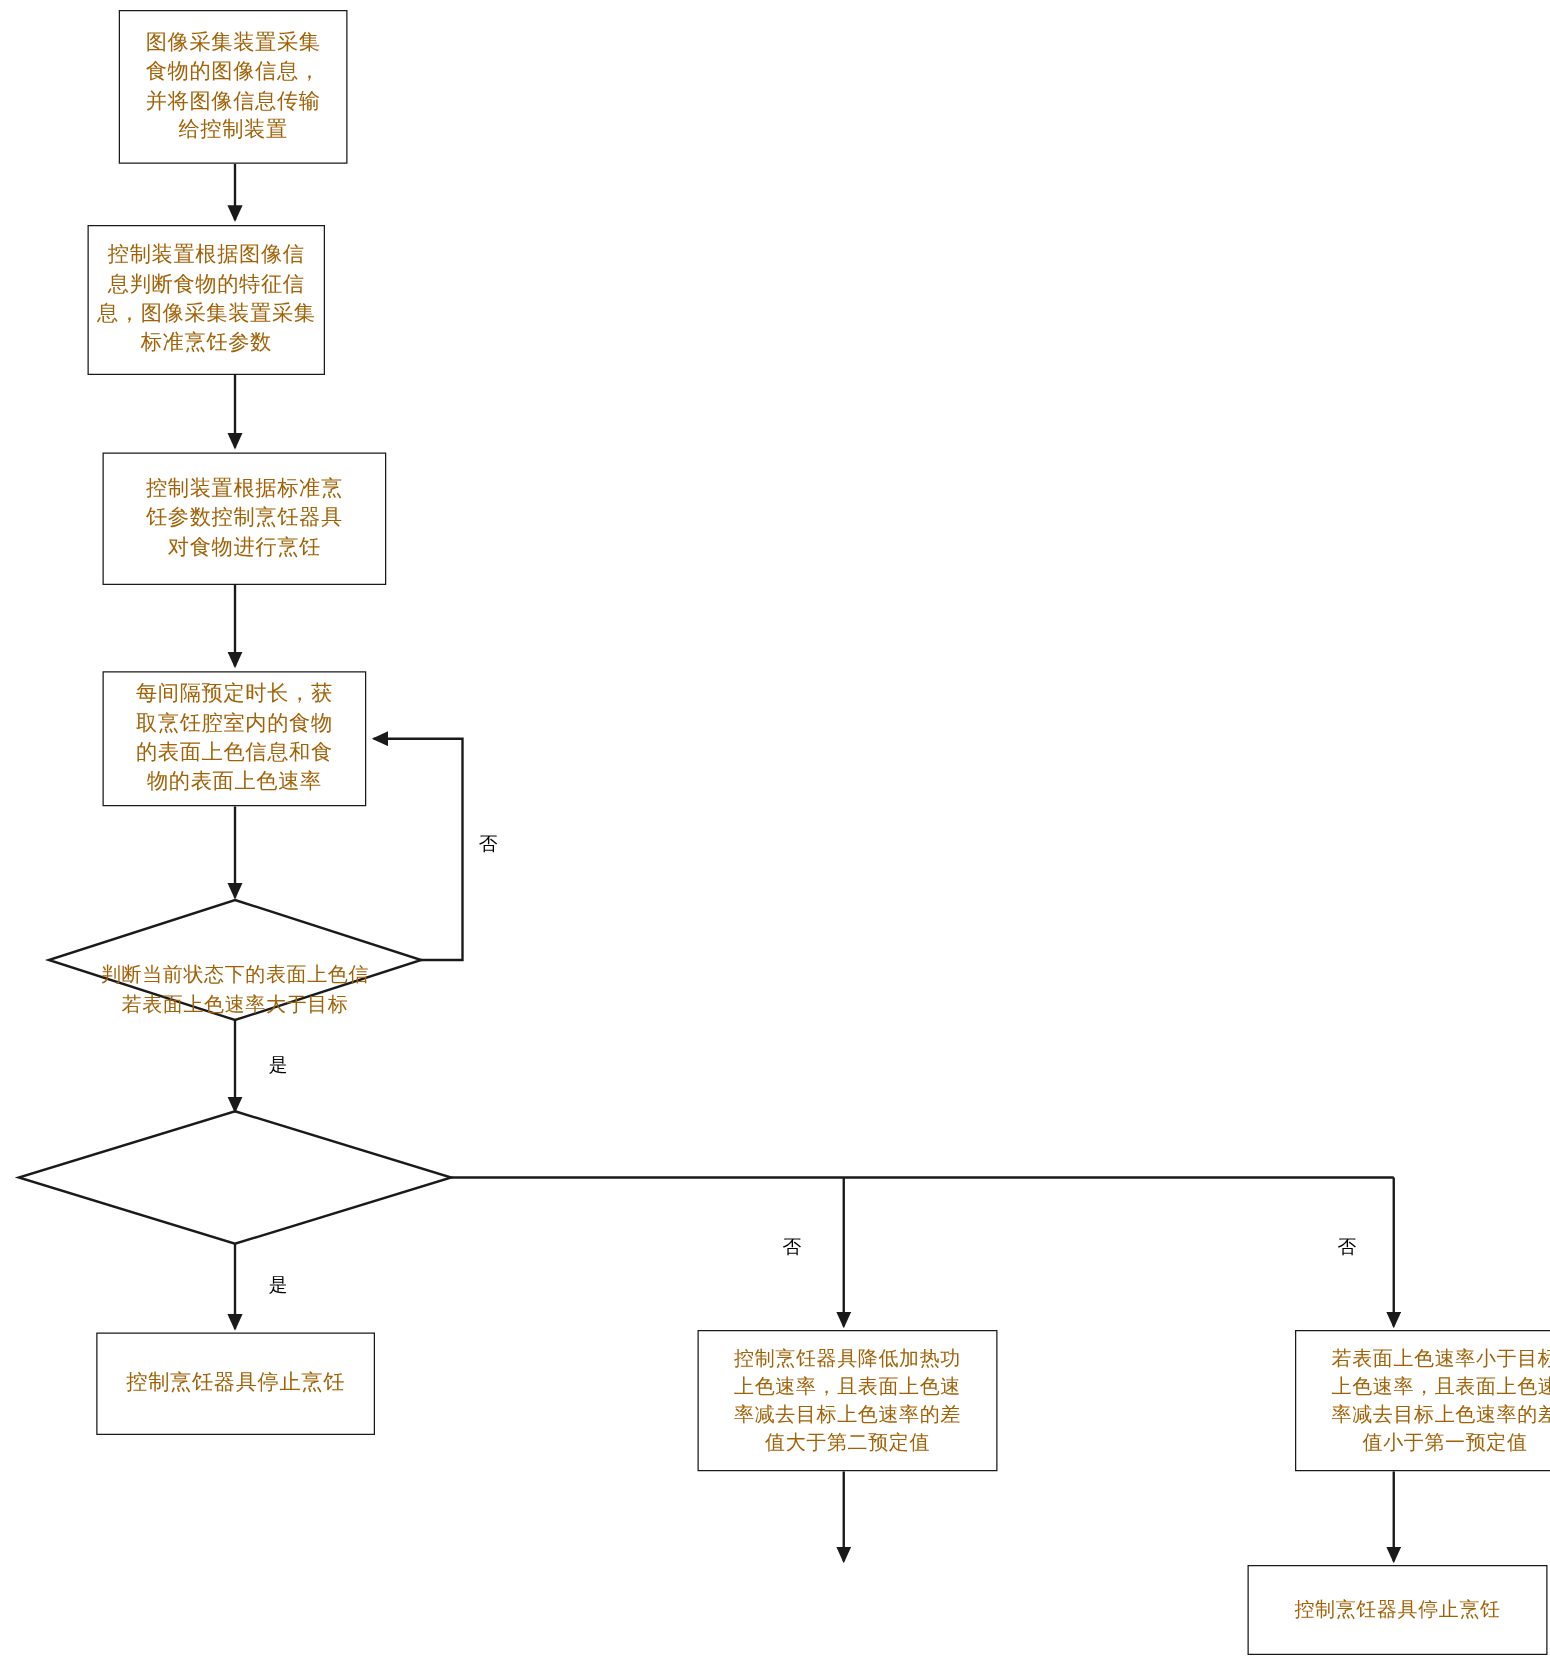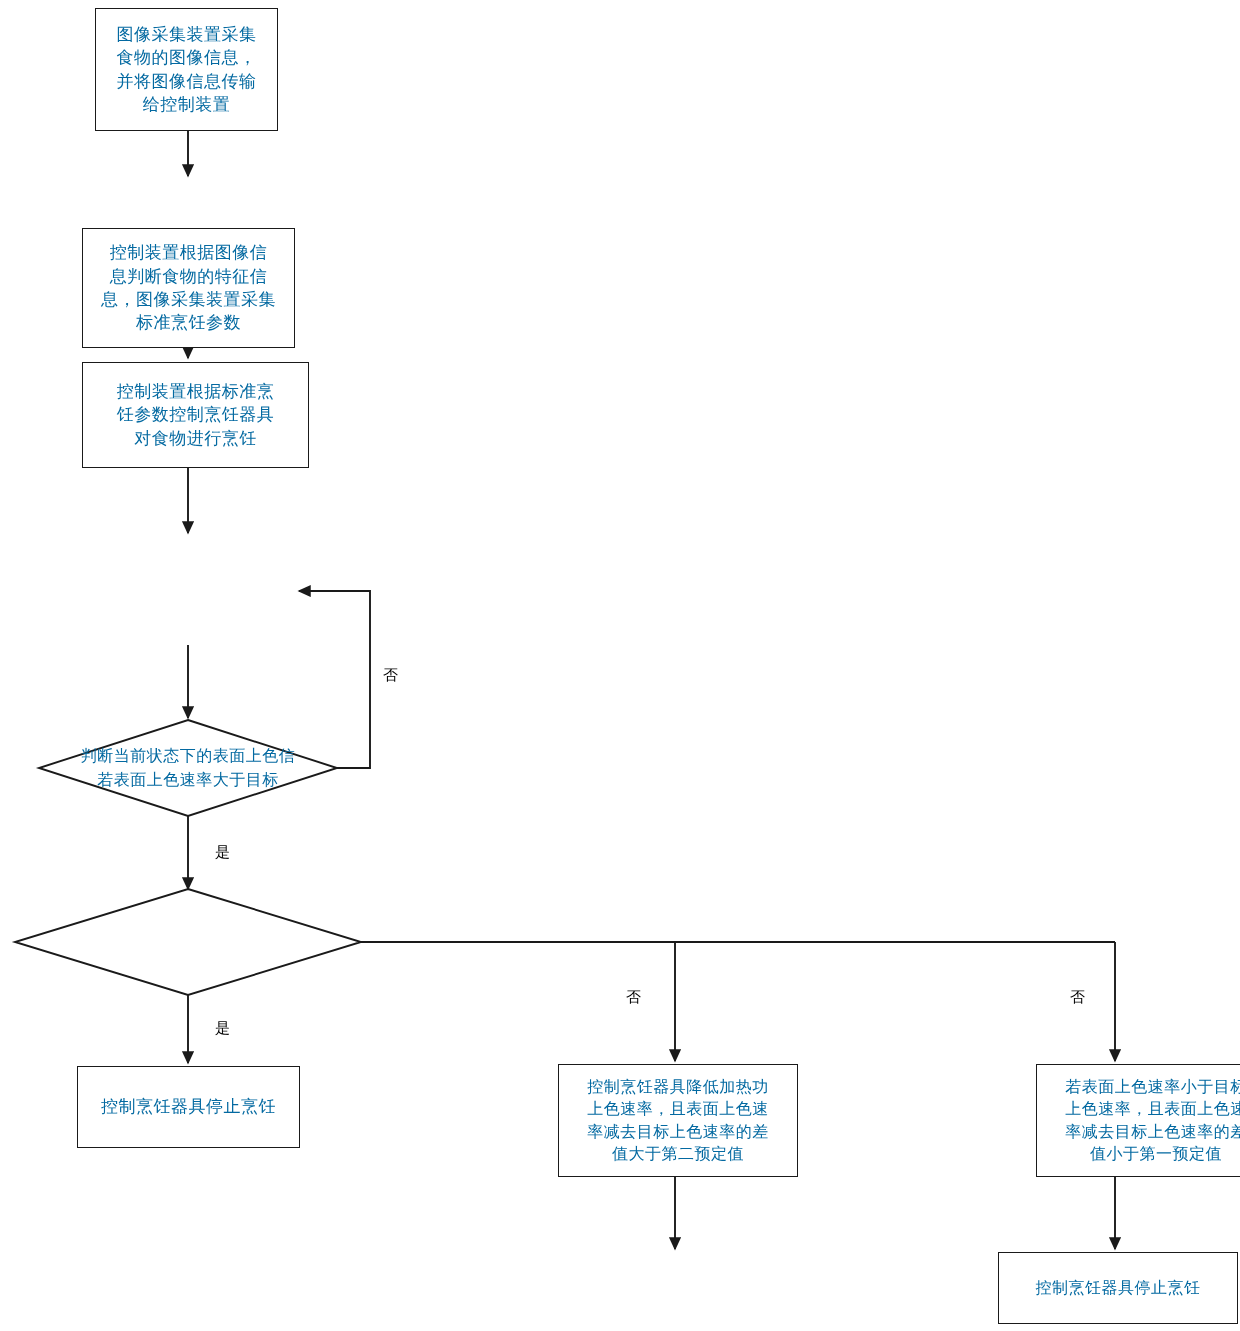--- a/index.html
+++ b/index.html
@@ -1,20 +1,20 @@
 <!DOCTYPE html>
 <html><head>
 <meta charset="utf-8">
 <style>
   html,body{margin:0;padding:0;background:#ffffff;}
   #page{position:relative;width:1240px;height:1331px;background:#ffffff;
         font-family:"DejaVu Sans","Liberation Sans",sans-serif;overflow:hidden;}
   svg#wires{position:absolute;left:0;top:0;width:1240px;height:1331px;}
   .node{position:absolute;box-sizing:border-box;display:flex;align-items:center;
-        justify-content:center;text-align:center;color:#0369a1;}
+        justify-content:center;text-align:center;color:#a16207;}
   .box{border:1.5px solid #1a1a1a;background:#ffffff;}
   .box .txt{display:block;line-height:1.38;letter-spacing:0.5px;}
   .dia{background:transparent;}
   .dia .txt{display:block;line-height:1.5;letter-spacing:0.5px;position:relative;z-index:3;}
   .edgelabel{position:absolute;color:#000;font-size:15px;line-height:1;}
   .f17{font-size:17px;}
   .f16{font-size:16px;}
 </style>
 </head>
 <body>
@@ -63,39 +63,47 @@
 
   <div class="node box f17" style="left:95px;top:8px;width:183px;height:123px;">
     <span class="txt">
       <span>图像采集装置采集</span><br>
       <span>食物的图像信息，</span><br>
       <span>并将图像信息传输</span><br>
       <span>给控制装置</span>
     </span>
   </div>
 
-  <div class="node box f17" style="left:82px;top:180px;width:213px;height:120px;margin-top:48px;">
+  <div class="node box f17" style="left:70px;top:180px;width:190px;height:120px;">
     <span class="txt">
       <span>控制装置根据图像信</span><br>
       <span>息判断食物的特征信</span><br>
       <span>息，图像采集装置采集</span><br>
       <span>标准烹饪参数</span>
     </span>
   </div>
 
   <div class="node box f17" style="left:82px;top:362px;width:227px;height:106px;">
     <span class="txt">
       <span>控制装置根据标准烹</span><br>
       <span>饪参数控制烹饪器具</span><br>
       <span>对食物进行烹饪</span>
     </span>
   </div>
 
+  <div class="node box f17" style="left:82px;top:537px;width:211px;height:108px;">
+    <span class="txt">
+      <span>每间隔预定时长，获</span><br>
+      <span>取烹饪腔室内的食物</span><br>
+      <span>的表面上色信息和食</span><br>
+      <span>物的表面上色速率</span>
+    </span>
+  </div>
 
-  <div class="node dia f16" style="left:39px;top:720px;width:298px;height:96px;">
+  <div class="node dia f16" style="left:39px;top:720px;width:298px;height:96px;align-items:flex-end;">
     <span class="txt">
       <span>判断当前状态下的表面上色信</span><br>
       <span>若表面上色速率大于目标</span>
     </span>
   </div>
 
 
   <div class="node box f17" style="left:77px;top:1066px;width:223px;height:82px;">
     <span class="txt">
       <span>控制烹饪器具停止烹饪</span>

